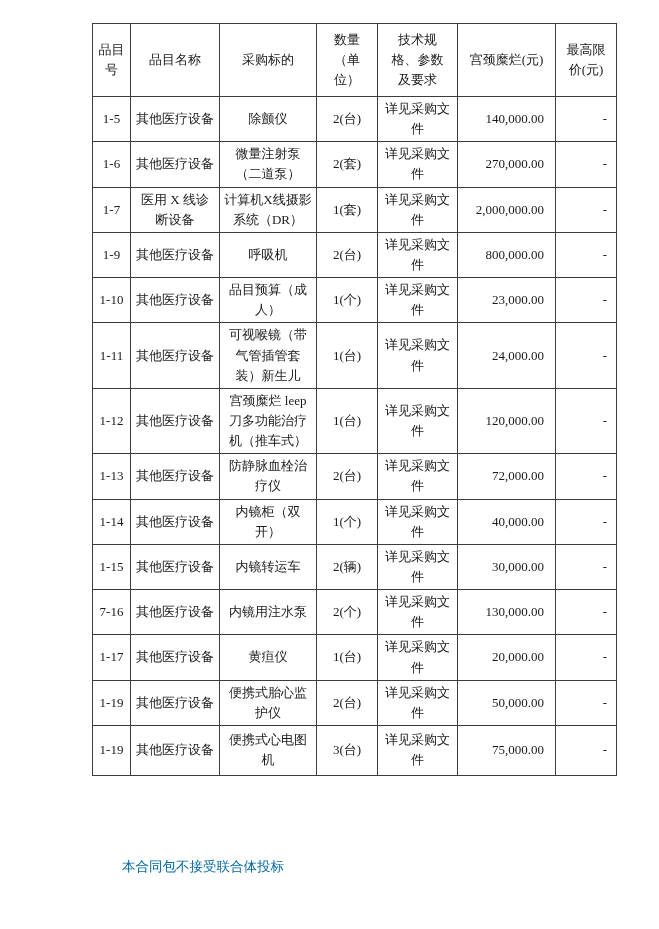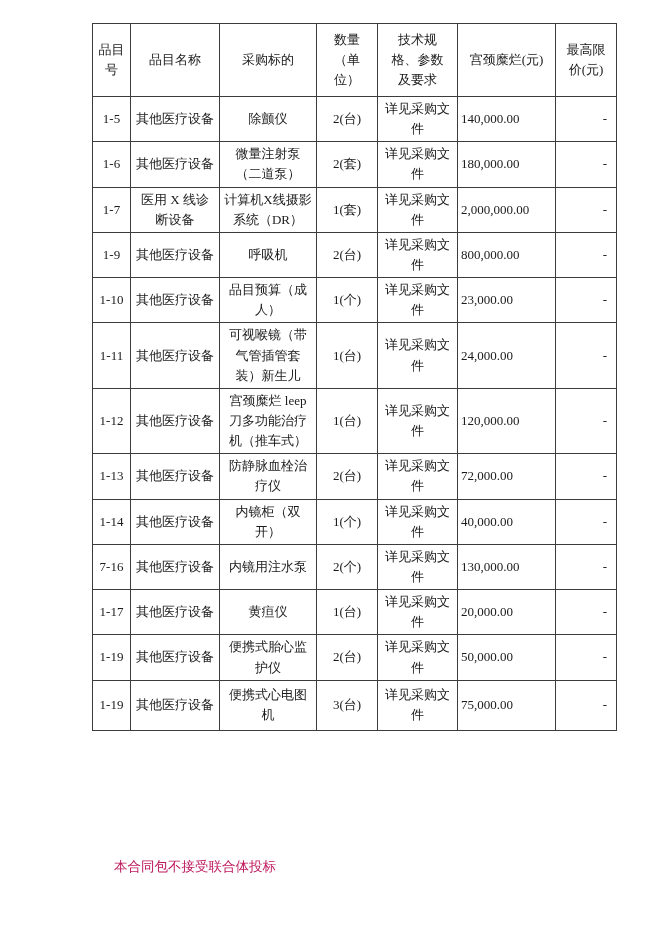--- a/index.html
+++ b/index.html
@@ -30,27 +30,27 @@
     text-align: center;
     white-space: pre-line;
     padding: 2px 3px;
     font-weight: normal;
     overflow: hidden;
   }
   .proc-table thead tr { height: 73px; }
   .proc-table tbody tr { height: 44px; }
   .proc-table tbody tr.r3 { height: 64px; }
   .proc-table tbody tr.r19 { height: 50px; }
-  .proc-table td.c-budget { text-align: left; padding-right: 11px; }
+  .proc-table td.c-budget { text-align: right; padding-right: 11px; }
   .proc-table td.c-limit  { text-align: right; padding-right: 9px; }
   .footnote {
     position: absolute;
-    left: 114px; top: 858px;
+    left: 122px; top: 858px;
     font-size: 13.5px;
-    color: #be185d;
+    color: #0369a1;
     white-space: nowrap;
   }
 </style>
 </head>
 <body>
 
 <div class="page">
   <table class="proc-table">
     <colgroup>
       <col style="width:38px">
@@ -90,21 +90,21 @@
         <td class="c-limit">-</td>
       </tr>
       <tr>
         <td>1-6</td>
         <td>其他医疗设备</td>
         <td>微量注射泵
 （二道泵）</td>
         <td>2(套)</td>
         <td>详见采购文
 件</td>
-        <td class="c-budget">180,000.00</td>
+        <td class="c-budget">270,000.00</td>
         <td class="c-limit">-</td>
       </tr>
       <tr>
         <td>1-7</td>
         <td>医用 X 线诊
 断设备</td>
         <td>计算机X线摄影
 系统（DR）</td>
         <td>1(套)</td>
         <td>详见采购文
@@ -170,20 +170,30 @@
       </tr>
       <tr>
         <td>1-14</td>
         <td>其他医疗设备</td>
         <td>内镜柜（双
 开）</td>
         <td>1(个)</td>
         <td>详见采购文
 件</td>
         <td class="c-budget">40,000.00</td>
+        <td class="c-limit">-</td>
+      </tr>
+      <tr>
+        <td>1-15</td>
+        <td>其他医疗设备</td>
+        <td>内镜转运车</td>
+        <td>2(辆)</td>
+        <td>详见采购文
+件</td>
+        <td class="c-budget">30,000.00</td>
         <td class="c-limit">-</td>
       </tr>
       <tr>
         <td>7-16</td>
         <td>其他医疗设备</td>
         <td>内镜用注水泵</td>
         <td>2(个)</td>
         <td>详见采购文
 件</td>
         <td class="c-budget">130,000.00</td>

